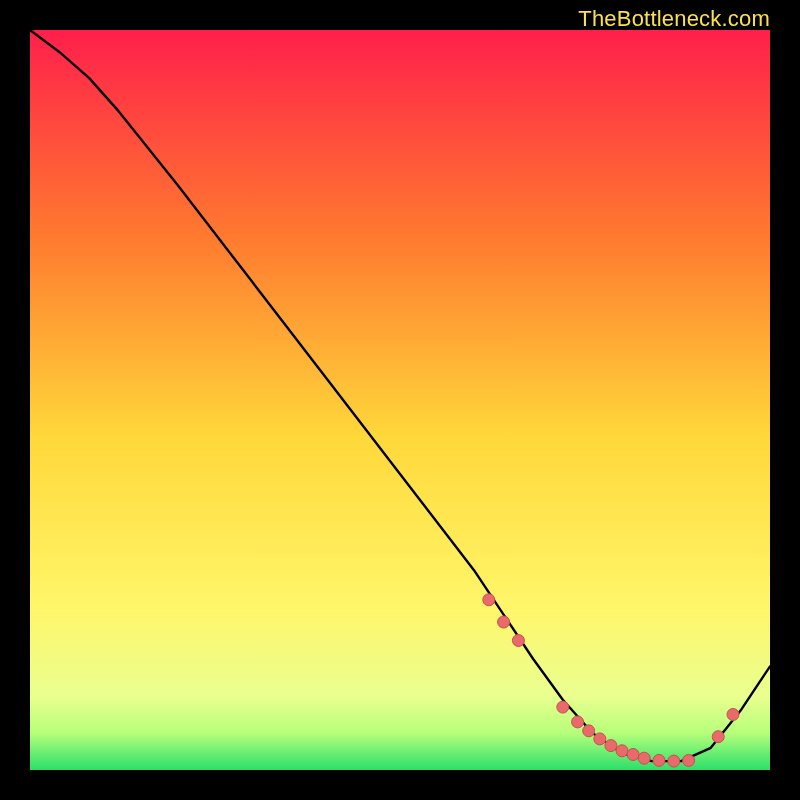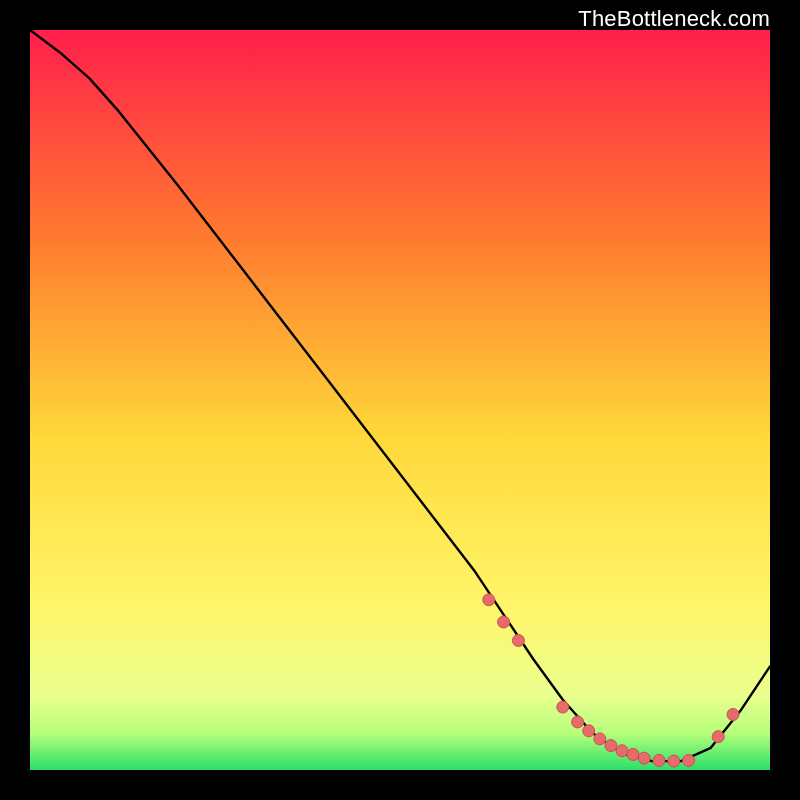--- a/index.html
+++ b/index.html
@@ -23,21 +23,21 @@
     position: absolute;
     left: 0;
     top: 0;
     width: 740px;
     height: 740px;
   }
   .watermark {
     position: absolute;
     top: 6px;
     right: 30px;
-    color: #ffffff;
+    color: #fde047;
     font-size: 22px;
     font-weight: 500;
     letter-spacing: 0.2px;
     user-select: none;
   }
   svg { display: block; }
 </style>
 </head>
 <body>
 

